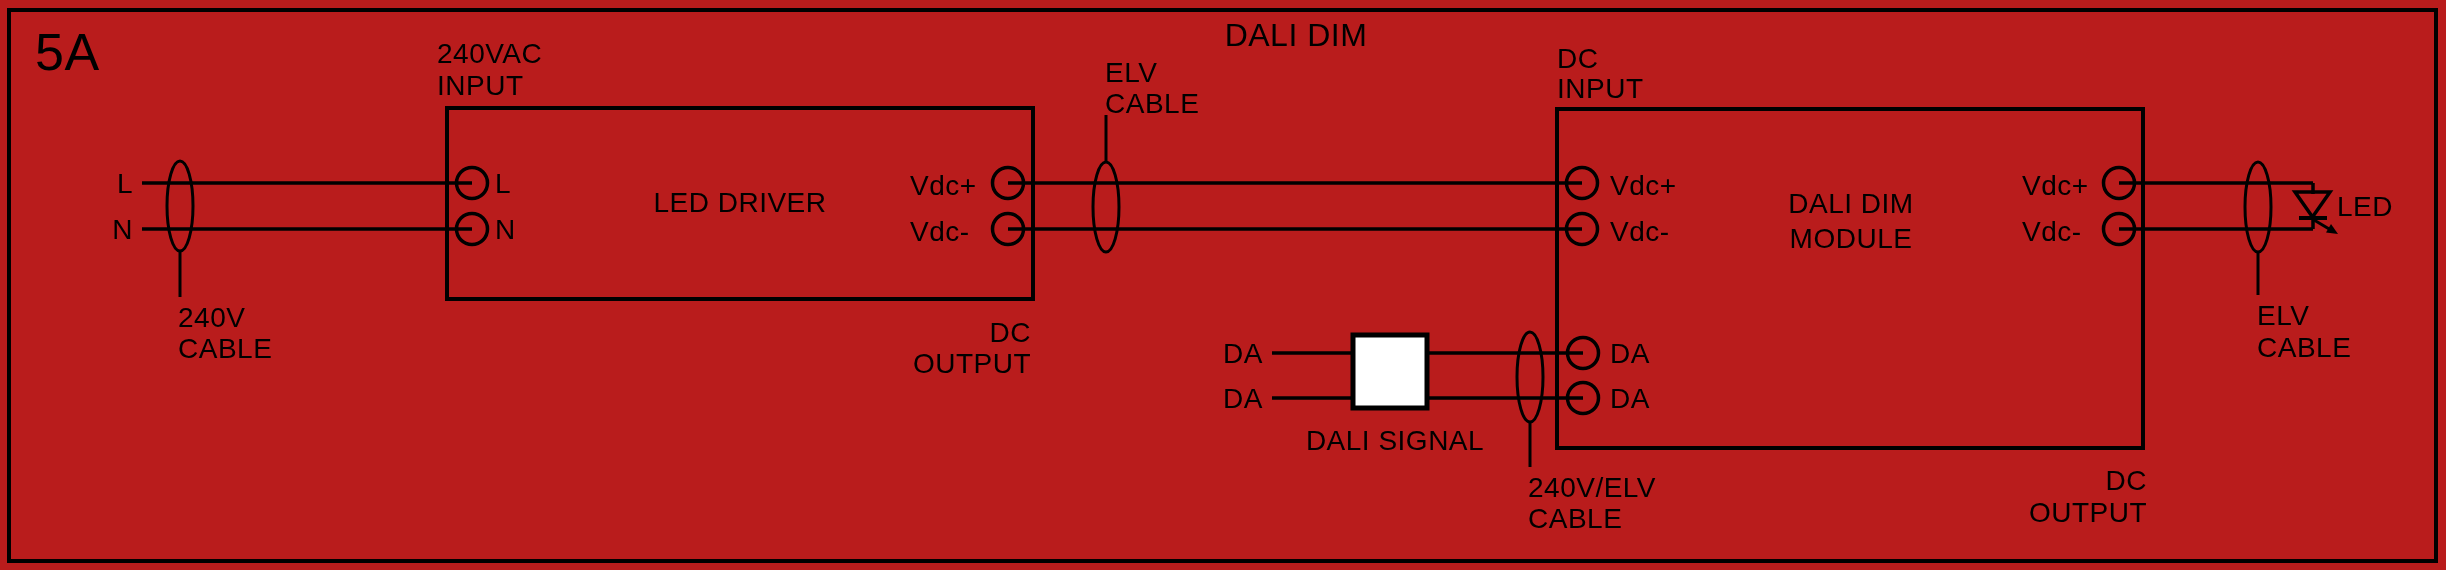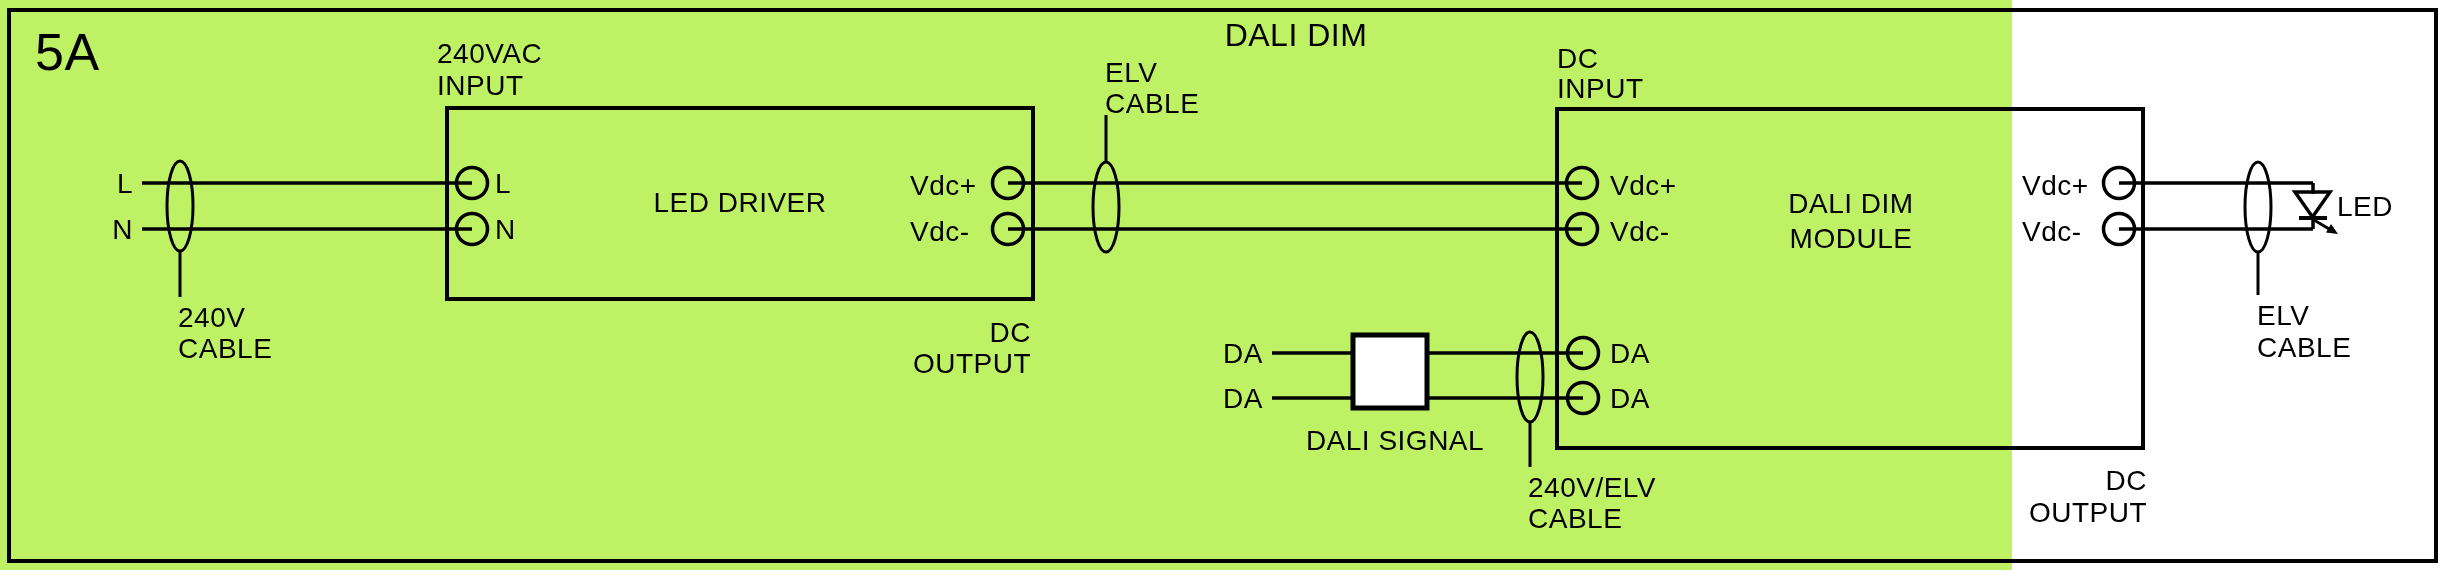--- a/index.html
+++ b/index.html
@@ -1,16 +1,16 @@
 <!DOCTYPE html>
 <html><head>
 <meta charset="utf-8">
 <style>
   html, body { margin: 0; padding: 0; background: #ffffff; }
-  .stage { width: 2012px; height: 570px; position: relative; background: #bef264; }
+  .stage { width: 2446px; height: 570px; position: relative; background: #b91c1c; }
   svg { display: block; }
   svg text {
     font-family: "Liberation Sans", sans-serif;
     fill: #000000;
     letter-spacing: 0.5px;
   }
   .lbl  { font-size: 28px; }
   .big  { font-size: 32px; }
   .huge { font-size: 52px; }
   .box {

